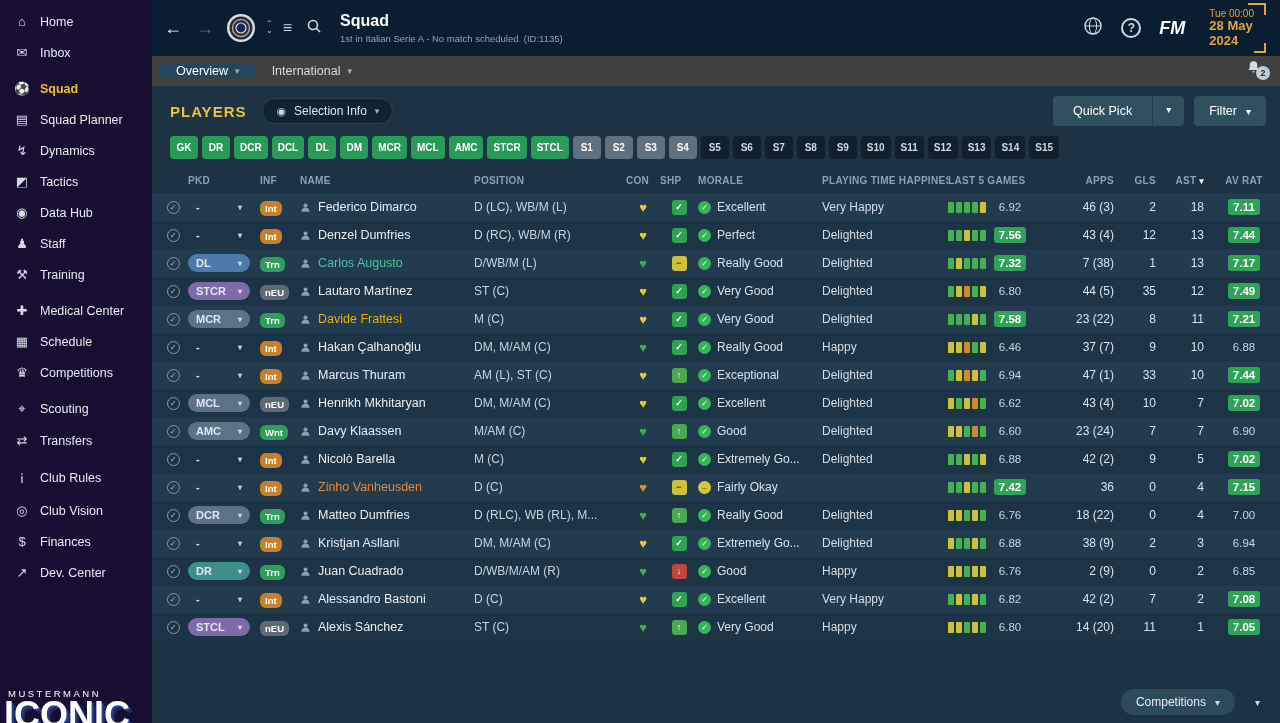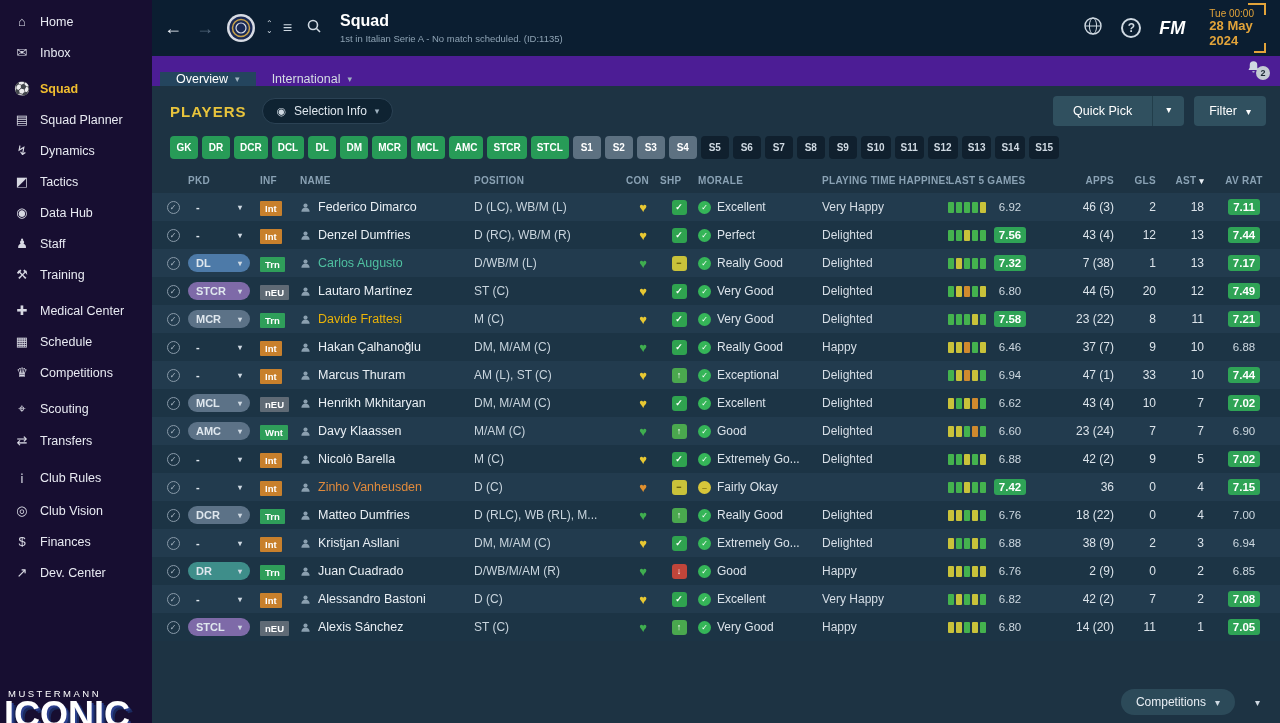--- a/index.html
+++ b/index.html
@@ -47,21 +47,21 @@
     height:8px; border-bottom:2px solid #e3a43a; border-right:2px solid #e3a43a; }
   .date-l1 { font-size:10px; }
   .date-l2, .date-l3 { font-size:13px; font-weight:bold; }
   .social-btn { width:162px; height:38px; background:#16305c; border:1px solid #3c69a8;
     border-radius:6px; color:#fff; display:flex; align-items:center; justify-content:center;
     gap:9px; font-size:11px; font-weight:bold; letter-spacing:1px; cursor:pointer; }
   .social-play { width:15px; height:15px; border:1.5px solid #fff; border-radius:50%;
     display:flex; align-items:center; justify-content:center; font-size:8px; }
 
   
-  .tabrow { height:30px; background:#4c1d95; display:flex; align-items:flex-end;
+  .tabrow { height:30px; background:#404040; display:flex; align-items:center;
     padding-left:8px; position:relative; flex:0 0 30px; }
   .tab { padding:0 16px; font-size:12.5px; color:#d5dde4; display:flex; gap:7px;
     align-items:center; cursor:pointer; }
   .tab.active { background:#24455e; color:#fff; }
   .tab-chev { font-size:9px; color:#9fb2c0; }
   .bell-wrap { position:absolute; right:10px; top:4px; display:flex; align-items:flex-start; }
   .bell-badge { width:14px; height:14px; border-radius:50%; background:#c3cbd3; color:#1b2935;
     font-size:9px; font-weight:bold; display:flex; align-items:center; justify-content:center;
     margin-left:-5px; margin-top:6px; }
 
@@ -106,21 +106,21 @@
   .trow:nth-child(odd) { background:#223b4e; }
   .trow:nth-child(even) { background:#1c3445; }
   .cell { overflow:hidden; white-space:nowrap; }
   .c-check { display:flex; justify-content:center; }
   .checkbox { width:13px; height:13px; border-radius:50%; border:1.5px solid #8899a8;
     color:#aebcc8; font-size:8px; display:flex; align-items:center; justify-content:center; }
   .c-pkd { display:flex; }
   .pkd-pill { display:flex; align-items:center; justify-content:space-between; width:62px;
     padding:3px 8px; border-radius:11px; font-size:11px; color:#dfe7ee; font-weight:bold; }
   .pkd-chev { font-size:8px; color:#cfd9e2; }
-  .inf-badge { font-size:9.5px; padding:2px 5px; border-radius:1px; color:#fff;
+  .inf-badge { font-size:9.5px; padding:2px 5px; border-radius:6px; color:#fff;
     font-weight:bold; }
   .c-name { display:flex; align-items:center; gap:7px; padding-right:6px; }
   .person-icon svg { fill:#8ba0b0; display:block; }
   .pname { font-size:12.5px; color:#e9eff4; overflow:hidden; text-overflow:ellipsis; }
   .c-pos { font-size:12px; color:#c8d4dd; text-overflow:ellipsis; }
   .c-con { text-align:center; }
   .heart { font-size:13px; }
   .c-shp { display:flex; justify-content:center; }
   .shp { width:15px; height:15px; border-radius:3px; display:flex; align-items:center;
     justify-content:center; font-size:9px; color:#fff; font-weight:bold; }
@@ -548,21 +548,21 @@
               <span class="bars">
                 <span class="bar" style="background: rgb(68, 178, 78);"></span>
                 <span class="bar" style="background: rgb(201, 194, 58);"></span>
                 <span class="bar" style="background: rgb(208, 138, 46);"></span>
                 <span class="bar" style="background: rgb(68, 178, 78);"></span>
                 <span class="bar" style="background: rgb(201, 194, 58);"></span>
               </span>
               <span class="rating">6.80</span>
             </span>
             <span class="cell c-apps">44 (5)</span>
-            <span class="cell c-gls">20</span>
+            <span class="cell c-gls">35</span>
             <span class="cell c-ast">12</span>
             <span class="cell c-avrat">
               <span class="rating badge">7.49</span>
             </span>
           </div>
           <div class="trow grid">
             <span class="cell c-check">
               <span class="checkbox">✓</span>
             </span>
             <span class="cell c-pkd">

